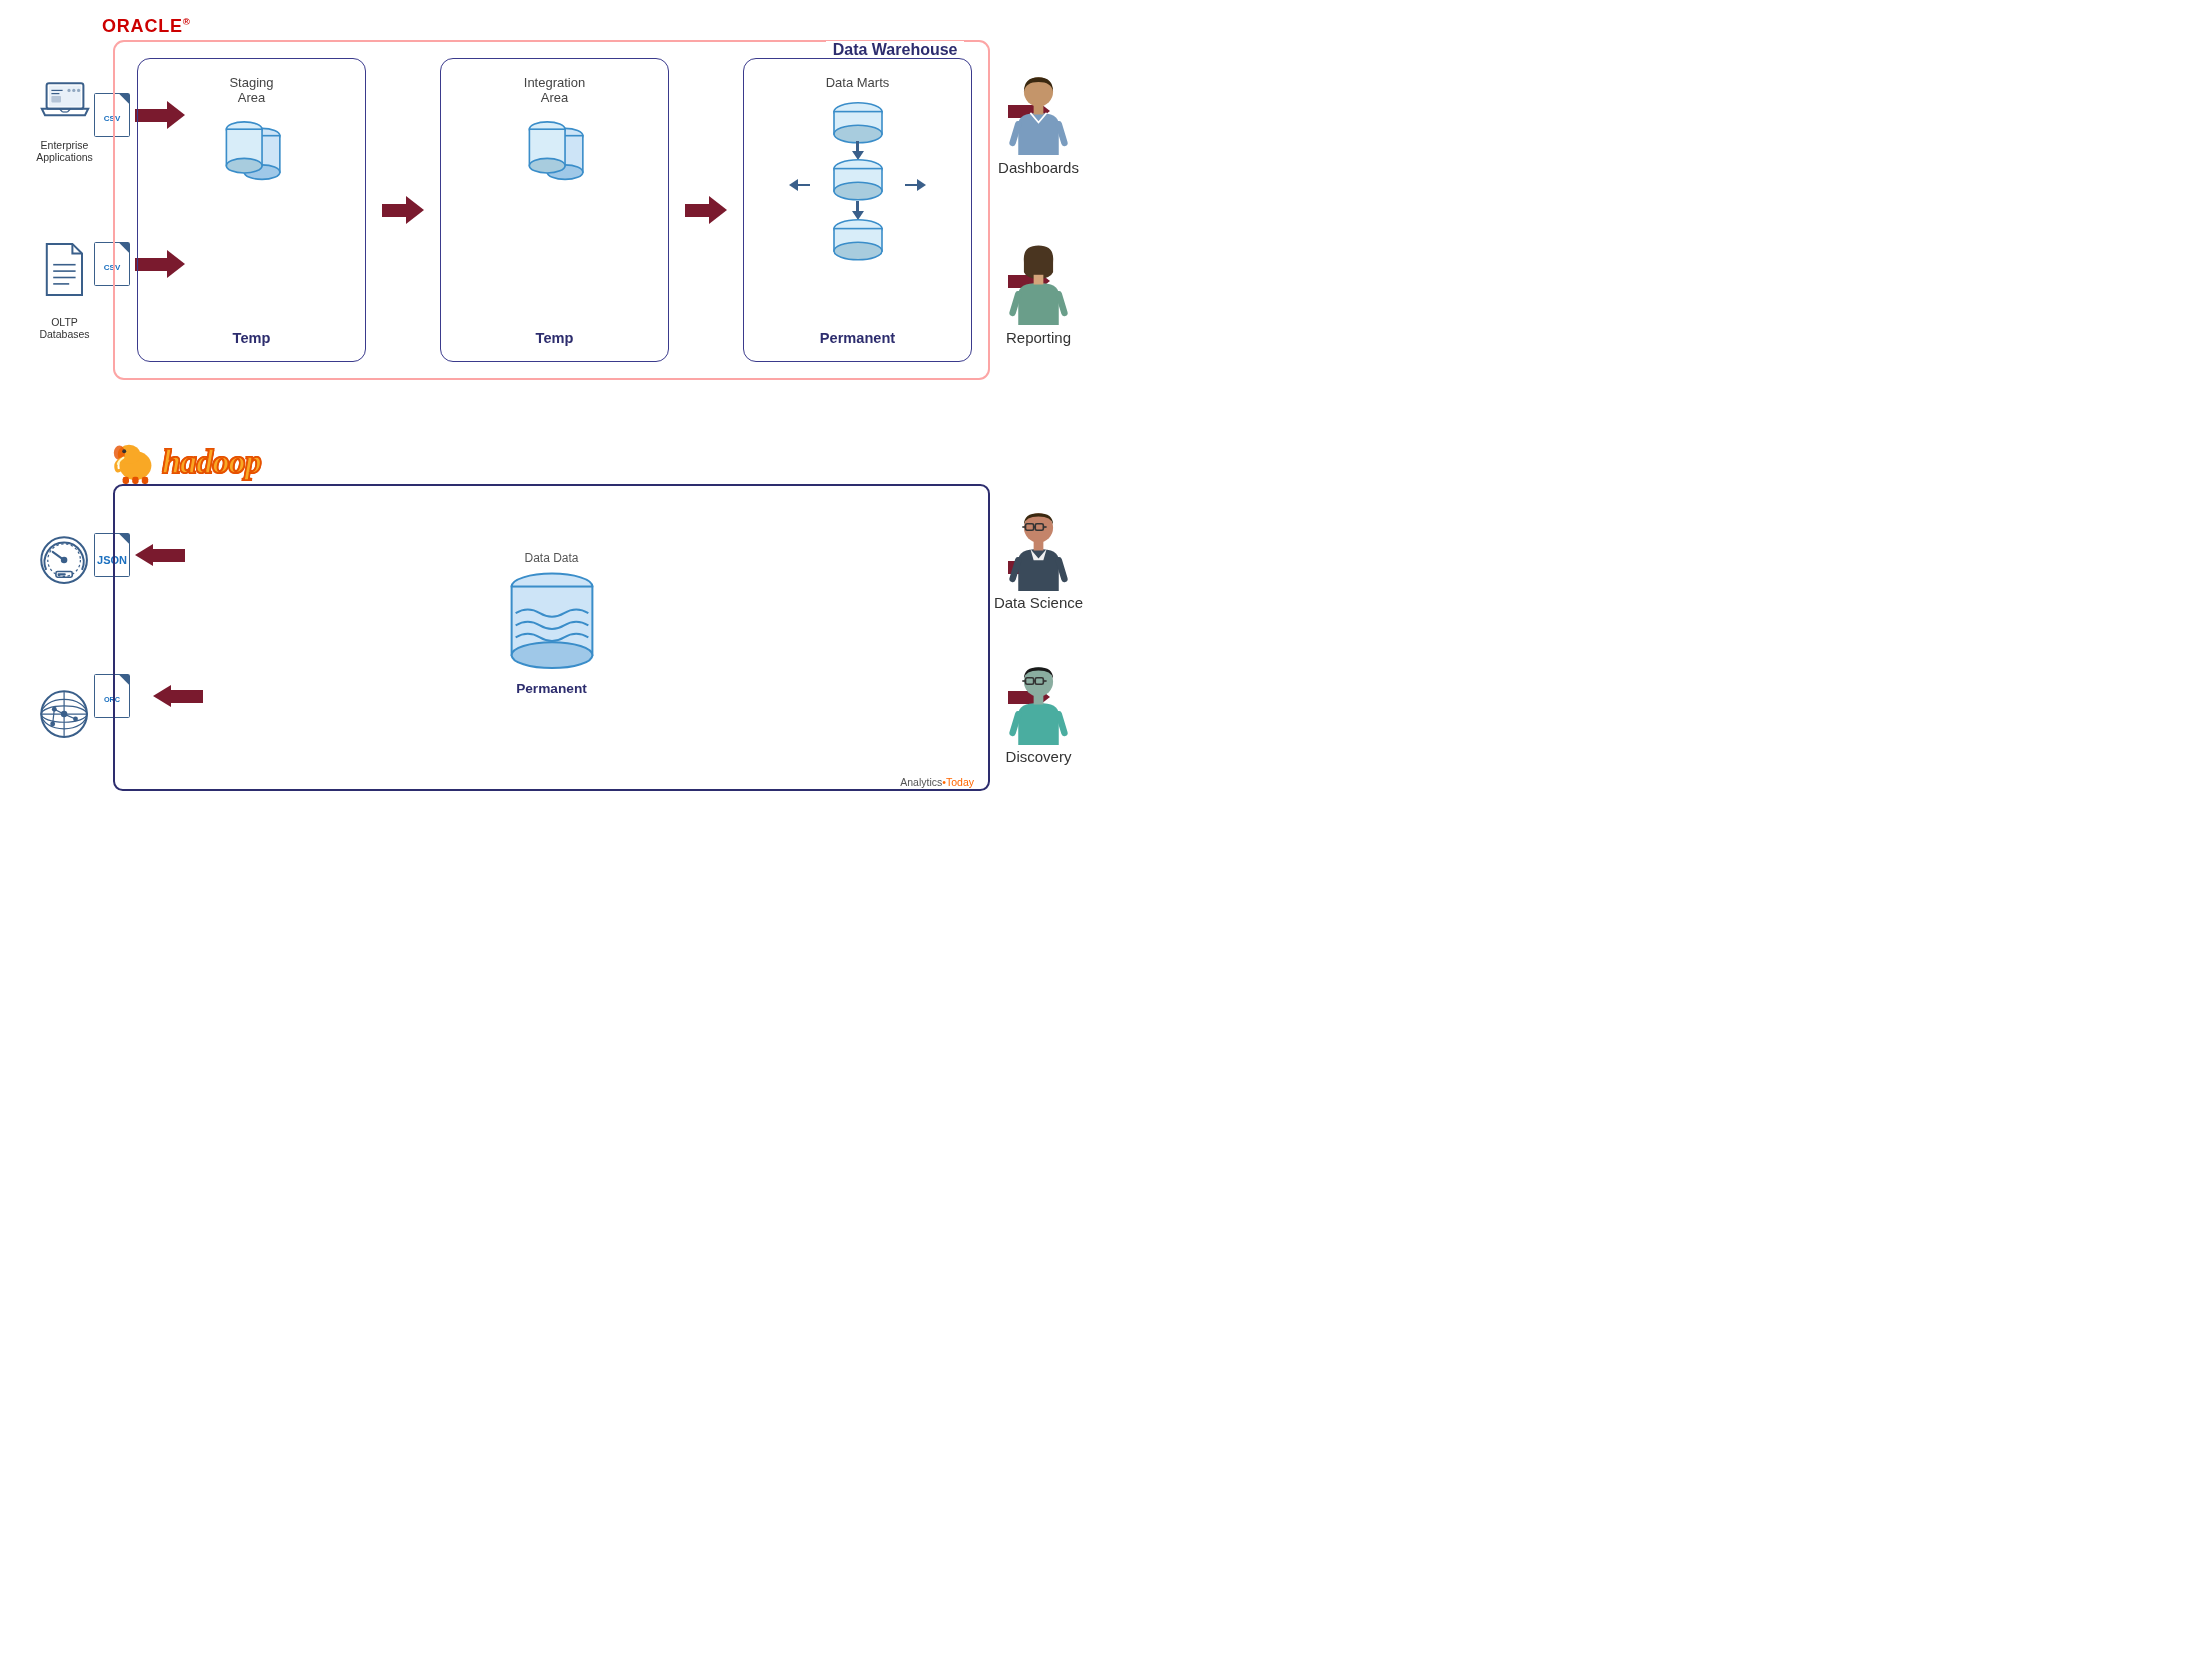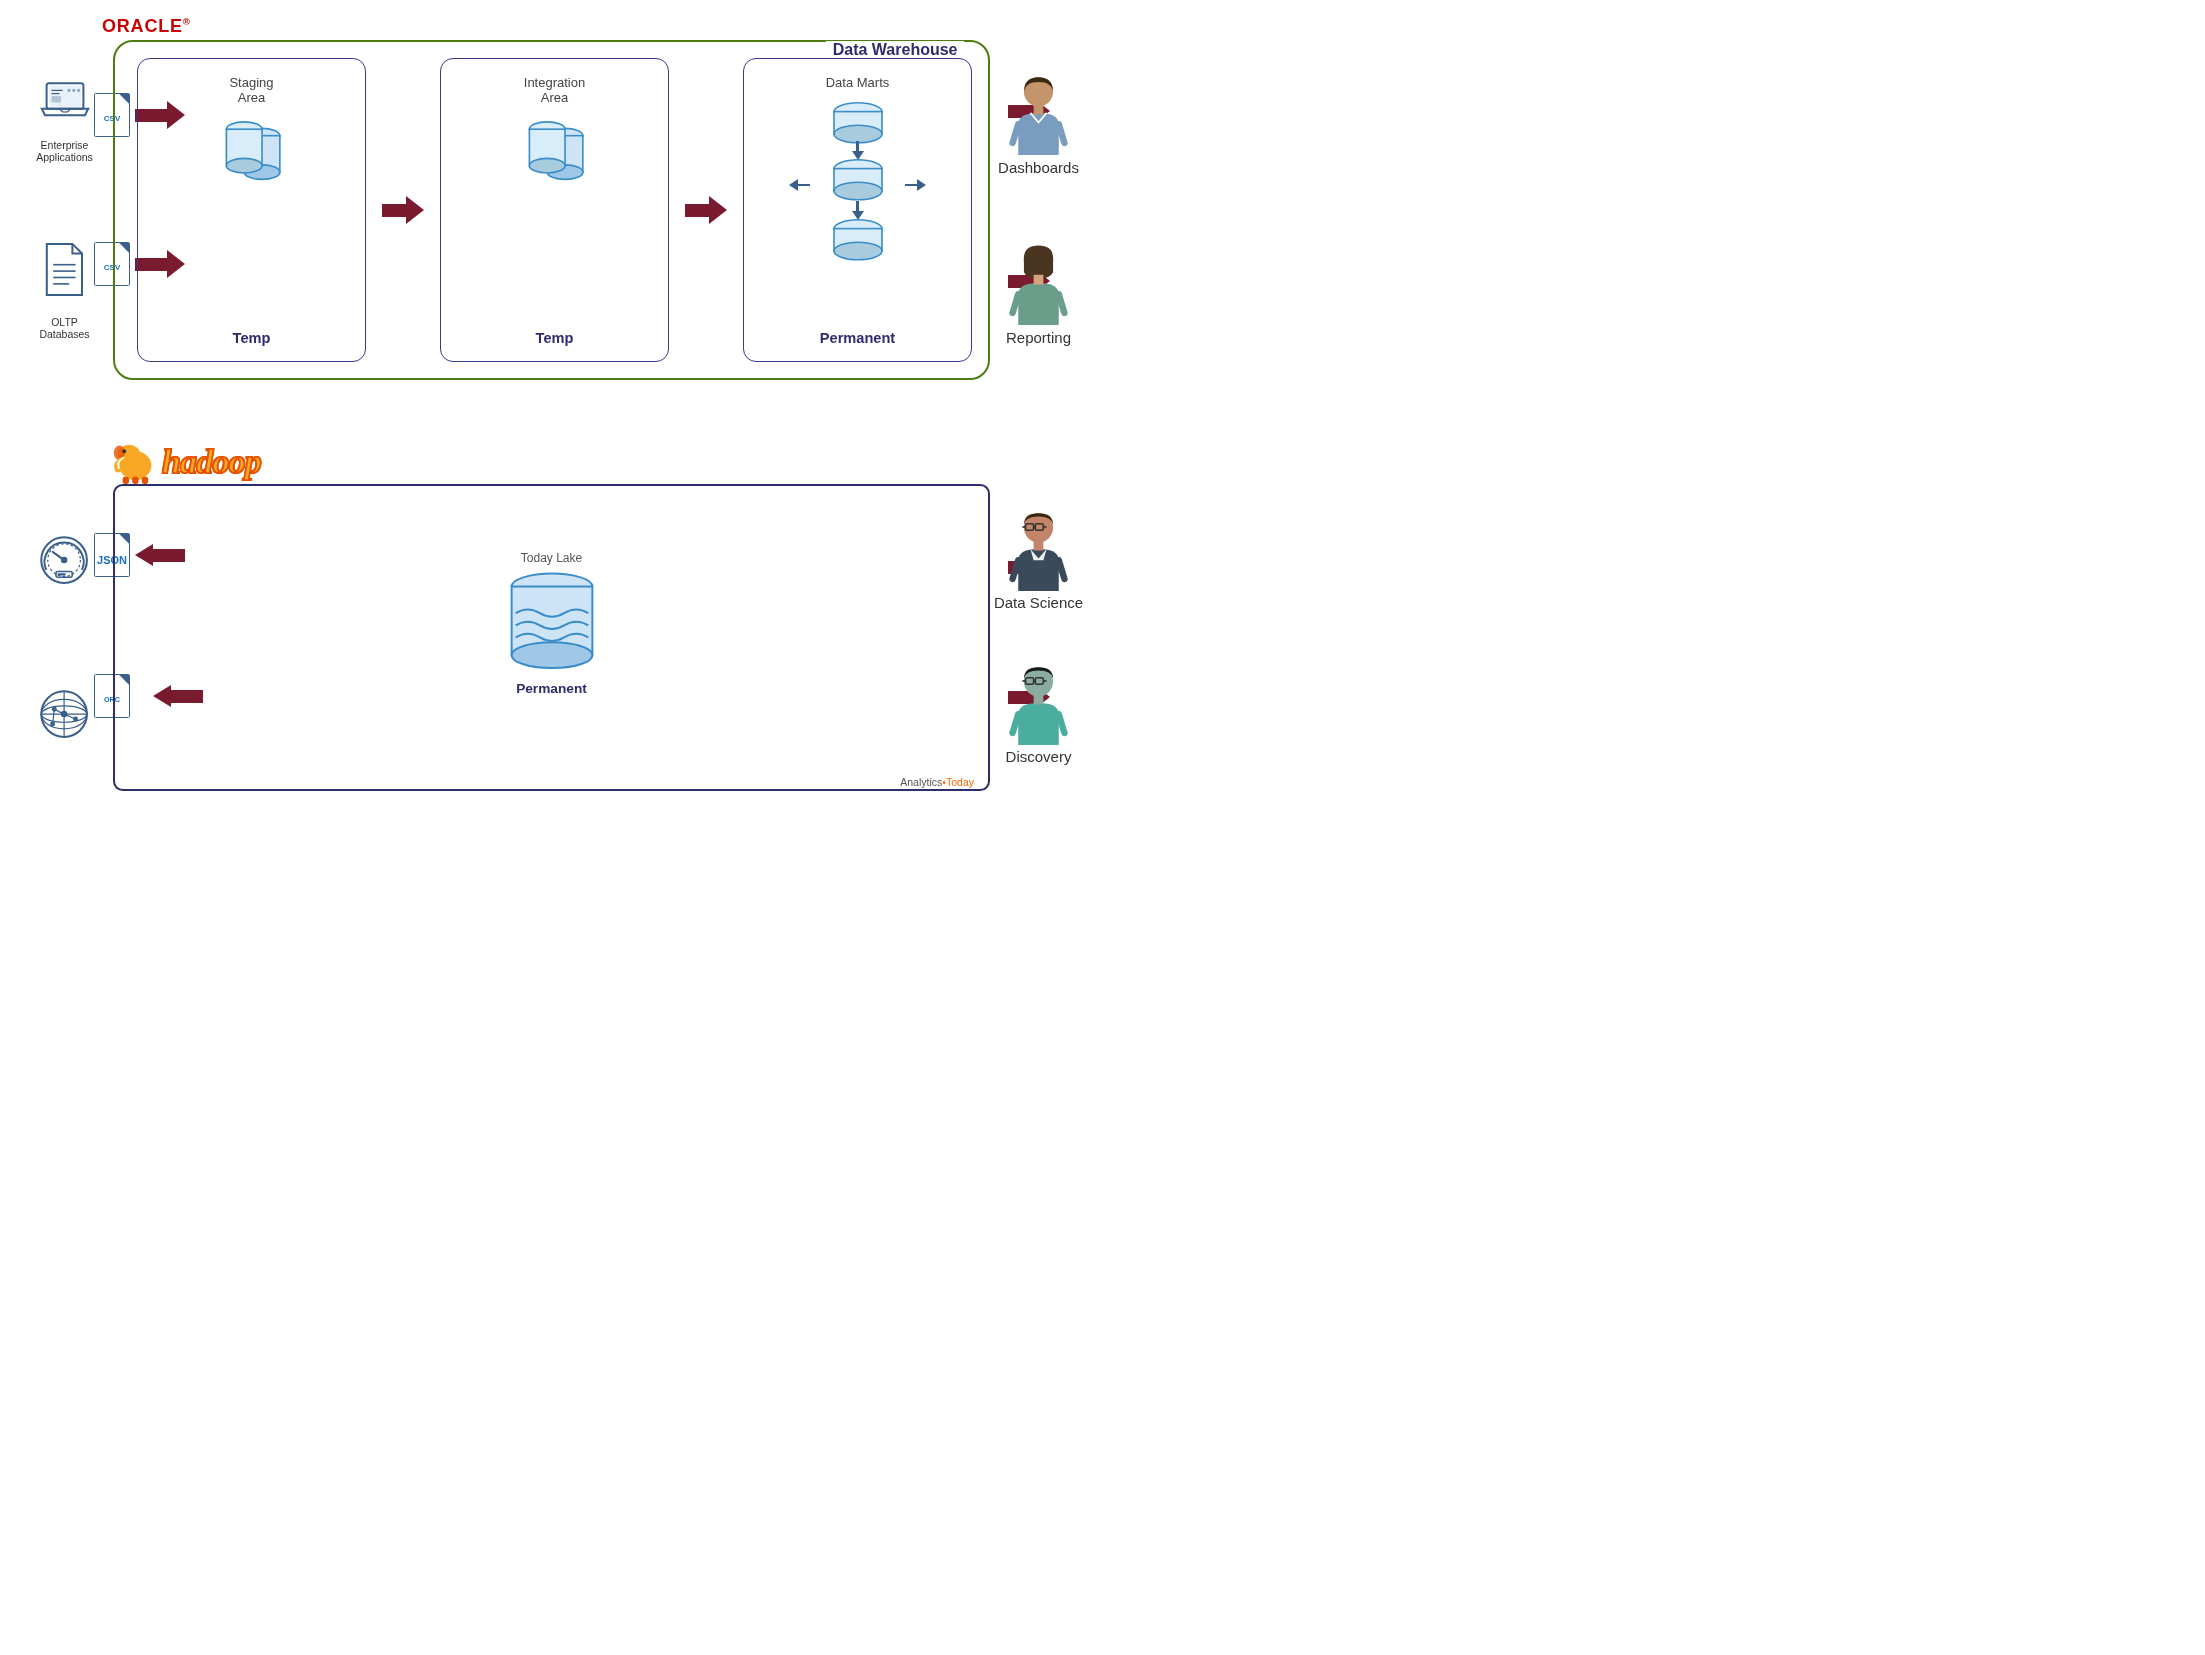--- a/index.html
+++ b/index.html
@@ -41,22 +41,22 @@
       font-size: 9.7px;
       vertical-align: super;
     }
 
     .dw-outer-box {
       position: absolute;
       top: 24px;
       left: 97px;
       right: 97px;
       height: 340px;
-      border: 2px solid #4d7c0f;
-      border-radius: 20px;
+      border: 2px solid #fca5a5;
+      border-radius: 11px;
       background: transparent;
     }
 
     .dw-title {
       position: absolute;
       top: -0.8px;
       right: 24px;
       font-size: 16px;
       font-weight: bold;
       color: #2d2d6e;
@@ -591,21 +591,21 @@
       </div>
       <div style="display:flex; align-items:center;">
         <div style="width:0;height:0;border-top:11.3px solid transparent;border-bottom:11.3px solid transparent;border-right:18px solid #7a1a2e;"></div>
         <div style="width:32px;height:13px;background:#7a1a2e;"></div>
       </div>
     </div>
 
     <div class="dl-outer-box">
 
       <div style="position:absolute; top:50%; left:50%; transform:translate(-50%,-60%); display:flex; flex-direction:column; align-items:center;">
-        <div class="data-lake-label-top">Today Lake</div>
+        <div class="data-lake-label-top">Data Data</div>
 
         <svg width="105" height="105" viewBox="0 0 130 130">
 
           <ellipse cx="65" cy="22" rx="50" ry="16" fill="#cde4f7" stroke="#3a8dc9" stroke-width="2.5"></ellipse>
           <rect x="15" y="22" width="100" height="85" fill="#cde4f7" stroke="#3a8dc9" stroke-width="2.5"></rect>
           <ellipse cx="65" cy="107" rx="50" ry="16" fill="#9fc8e8" stroke="#3a8dc9" stroke-width="2.5"></ellipse>
 
           <path d="M20 55 Q35 46 50 55 Q65 64 80 55 Q95 46 110 55" fill="none" stroke="#3a8dc9" stroke-width="2.5"></path>
           <path d="M20 70 Q35 61 50 70 Q65 79 80 70 Q95 61 110 70" fill="none" stroke="#3a8dc9" stroke-width="2.5"></path>
           <path d="M20 85 Q35 76 50 85 Q65 94 80 85 Q95 76 110 85" fill="none" stroke="#3a8dc9" stroke-width="2.5"></path>

